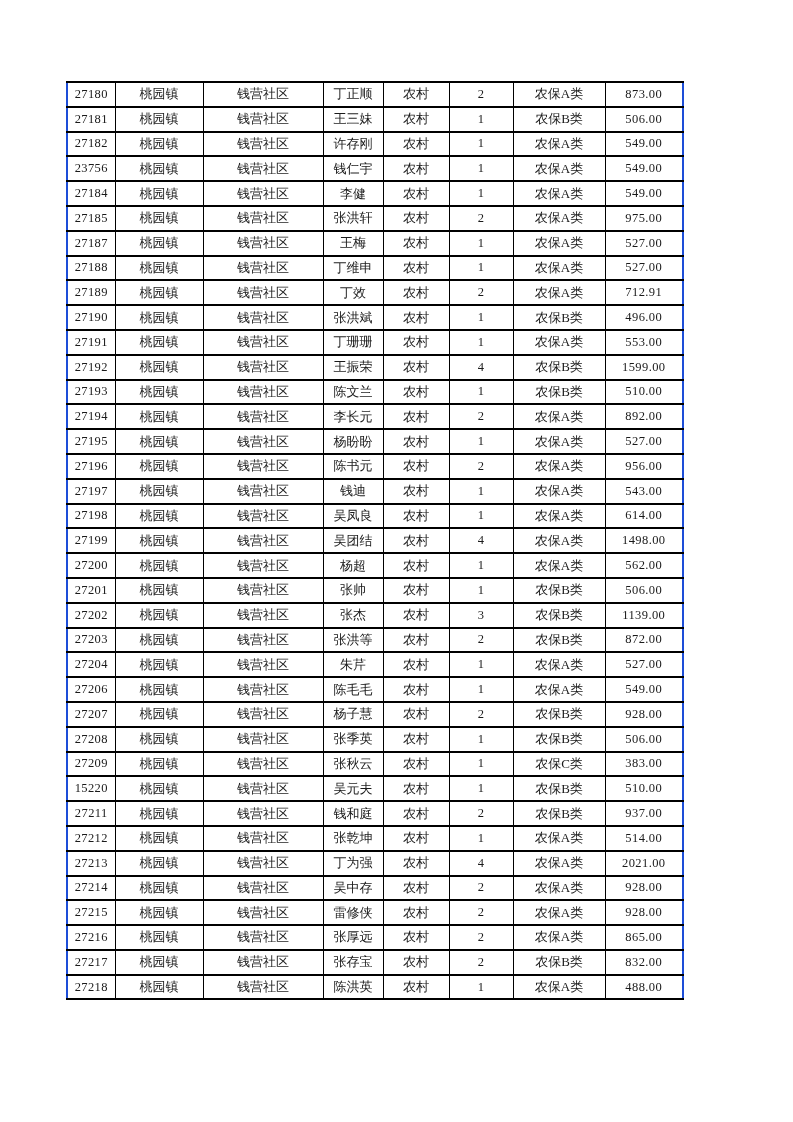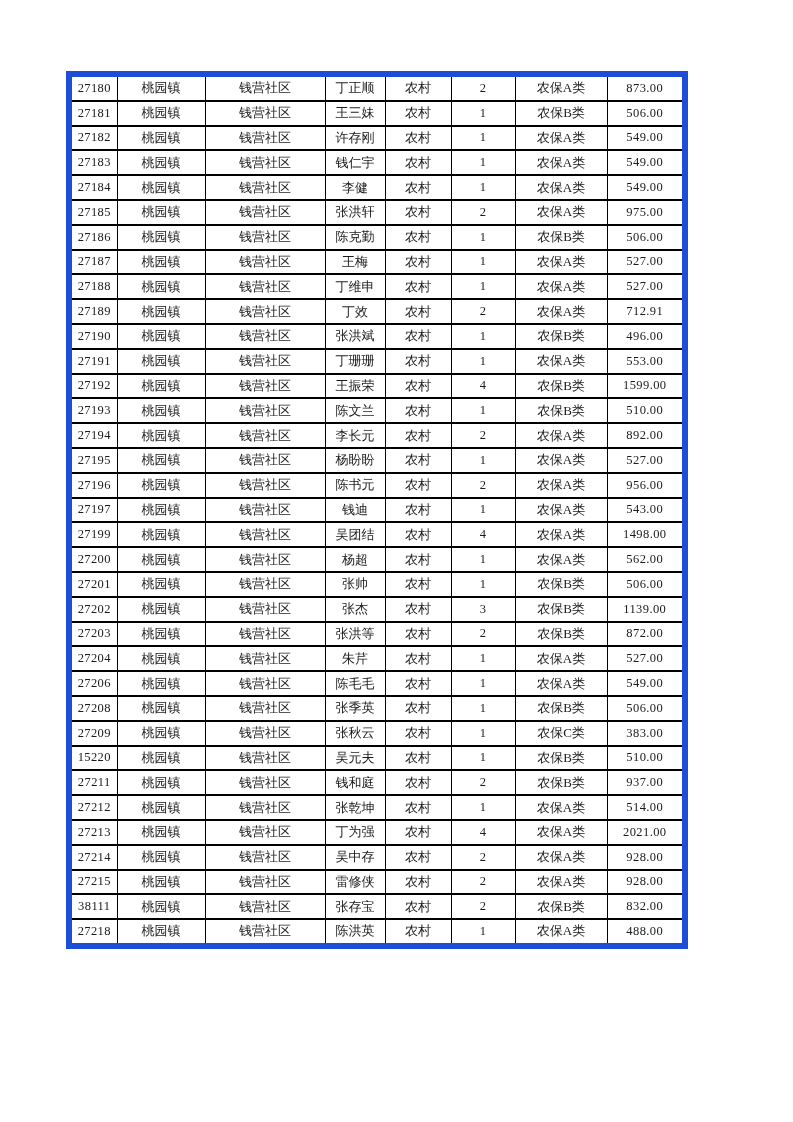--- a/index.html
+++ b/index.html
@@ -11,25 +11,25 @@
     position: relative;
     width: 793px;
     height: 1122px;
     background: #ffffff;
     overflow: hidden;
     font-family: "Liberation Serif", "DejaVu Serif", serif;
   }
   table.records {
     position: absolute;
     left: 66px;
-    top: 71px;
+    top: 81px;
     width: 617px;
     border-collapse: collapse;
     table-layout: fixed;
-    border: 6px solid #1d4ed8;
+    border: 2px solid #1d4ed8;
     padding-left: 34px;
   }
   table.records td {
     border: 1px solid #000000;
     border-top-width: 2px;
     border-bottom-width: 2px;
     height: 22.8px;
     padding: 0 2px;
     text-align: center;
     vertical-align: middle;
@@ -84,21 +84,21 @@
           <td class="num">27182</td>
           <td>桃园镇</td>
           <td>钱营社区</td>
           <td>许存刚</td>
           <td>农村</td>
           <td class="num">1</td>
           <td>农保A类</td>
           <td class="num">549.00</td>
         </tr>
         <tr>
-          <td class="num">27183</td>
+          <td class="num">23756</td>
           <td>桃园镇</td>
           <td>钱营社区</td>
           <td>钱仁宇</td>
           <td>农村</td>
           <td class="num">1</td>
           <td>农保A类</td>
           <td class="num">549.00</td>
         </tr>
         <tr>
           <td class="num">27184</td>
@@ -114,208 +114,218 @@
           <td class="num">27185</td>
           <td>桃园镇</td>
           <td>钱营社区</td>
           <td>张洪轩</td>
           <td>农村</td>
           <td class="num">2</td>
           <td>农保A类</td>
           <td class="num">975.00</td>
         </tr>
         <tr>
-          <td class="num">27186</td>
-          <td>桃园镇</td>
-          <td>钱营社区</td>
-          <td>陈克勤</td>
+          <td class="num">27187</td>
+          <td>桃园镇</td>
+          <td>钱营社区</td>
+          <td>王梅</td>
+          <td>农村</td>
+          <td class="num">1</td>
+          <td>农保A类</td>
+          <td class="num">527.00</td>
+        </tr>
+        <tr>
+          <td class="num">27188</td>
+          <td>桃园镇</td>
+          <td>钱营社区</td>
+          <td>丁维申</td>
+          <td>农村</td>
+          <td class="num">1</td>
+          <td>农保A类</td>
+          <td class="num">527.00</td>
+        </tr>
+        <tr>
+          <td class="num">27189</td>
+          <td>桃园镇</td>
+          <td>钱营社区</td>
+          <td>丁效</td>
+          <td>农村</td>
+          <td class="num">2</td>
+          <td>农保A类</td>
+          <td class="num">712.91</td>
+        </tr>
+        <tr>
+          <td class="num">27190</td>
+          <td>桃园镇</td>
+          <td>钱营社区</td>
+          <td>张洪斌</td>
+          <td>农村</td>
+          <td class="num">1</td>
+          <td>农保B类</td>
+          <td class="num">496.00</td>
+        </tr>
+        <tr>
+          <td class="num">27191</td>
+          <td>桃园镇</td>
+          <td>钱营社区</td>
+          <td>丁珊珊</td>
+          <td>农村</td>
+          <td class="num">1</td>
+          <td>农保A类</td>
+          <td class="num">553.00</td>
+        </tr>
+        <tr>
+          <td class="num">27192</td>
+          <td>桃园镇</td>
+          <td>钱营社区</td>
+          <td>王振荣</td>
+          <td>农村</td>
+          <td class="num">4</td>
+          <td>农保B类</td>
+          <td class="num">1599.00</td>
+        </tr>
+        <tr>
+          <td class="num">27193</td>
+          <td>桃园镇</td>
+          <td>钱营社区</td>
+          <td>陈文兰</td>
+          <td>农村</td>
+          <td class="num">1</td>
+          <td>农保B类</td>
+          <td class="num">510.00</td>
+        </tr>
+        <tr>
+          <td class="num">27194</td>
+          <td>桃园镇</td>
+          <td>钱营社区</td>
+          <td>李长元</td>
+          <td>农村</td>
+          <td class="num">2</td>
+          <td>农保A类</td>
+          <td class="num">892.00</td>
+        </tr>
+        <tr>
+          <td class="num">27195</td>
+          <td>桃园镇</td>
+          <td>钱营社区</td>
+          <td>杨盼盼</td>
+          <td>农村</td>
+          <td class="num">1</td>
+          <td>农保A类</td>
+          <td class="num">527.00</td>
+        </tr>
+        <tr>
+          <td class="num">27196</td>
+          <td>桃园镇</td>
+          <td>钱营社区</td>
+          <td>陈书元</td>
+          <td>农村</td>
+          <td class="num">2</td>
+          <td>农保A类</td>
+          <td class="num">956.00</td>
+        </tr>
+        <tr>
+          <td class="num">27197</td>
+          <td>桃园镇</td>
+          <td>钱营社区</td>
+          <td>钱迪</td>
+          <td>农村</td>
+          <td class="num">1</td>
+          <td>农保A类</td>
+          <td class="num">543.00</td>
+        </tr>
+        <tr>
+          <td class="num">27198</td>
+          <td>桃园镇</td>
+          <td>钱营社区</td>
+          <td>吴凤良</td>
+          <td>农村</td>
+          <td class="num">1</td>
+          <td>农保A类</td>
+          <td class="num">614.00</td>
+        </tr>
+        <tr>
+          <td class="num">27199</td>
+          <td>桃园镇</td>
+          <td>钱营社区</td>
+          <td>吴团结</td>
+          <td>农村</td>
+          <td class="num">4</td>
+          <td>农保A类</td>
+          <td class="num">1498.00</td>
+        </tr>
+        <tr>
+          <td class="num">27200</td>
+          <td>桃园镇</td>
+          <td>钱营社区</td>
+          <td>杨超</td>
+          <td>农村</td>
+          <td class="num">1</td>
+          <td>农保A类</td>
+          <td class="num">562.00</td>
+        </tr>
+        <tr>
+          <td class="num">27201</td>
+          <td>桃园镇</td>
+          <td>钱营社区</td>
+          <td>张帅</td>
           <td>农村</td>
           <td class="num">1</td>
           <td>农保B类</td>
           <td class="num">506.00</td>
         </tr>
         <tr>
-          <td class="num">27187</td>
-          <td>桃园镇</td>
-          <td>钱营社区</td>
-          <td>王梅</td>
+          <td class="num">27202</td>
+          <td>桃园镇</td>
+          <td>钱营社区</td>
+          <td>张杰</td>
+          <td>农村</td>
+          <td class="num">3</td>
+          <td>农保B类</td>
+          <td class="num">1139.00</td>
+        </tr>
+        <tr>
+          <td class="num">27203</td>
+          <td>桃园镇</td>
+          <td>钱营社区</td>
+          <td>张洪等</td>
+          <td>农村</td>
+          <td class="num">2</td>
+          <td>农保B类</td>
+          <td class="num">872.00</td>
+        </tr>
+        <tr>
+          <td class="num">27204</td>
+          <td>桃园镇</td>
+          <td>钱营社区</td>
+          <td>朱芹</td>
           <td>农村</td>
           <td class="num">1</td>
           <td>农保A类</td>
           <td class="num">527.00</td>
         </tr>
         <tr>
-          <td class="num">27188</td>
-          <td>桃园镇</td>
-          <td>钱营社区</td>
-          <td>丁维申</td>
-          <td>农村</td>
-          <td class="num">1</td>
-          <td>农保A类</td>
-          <td class="num">527.00</td>
-        </tr>
-        <tr>
-          <td class="num">27189</td>
-          <td>桃园镇</td>
-          <td>钱营社区</td>
-          <td>丁效</td>
-          <td>农村</td>
-          <td class="num">2</td>
-          <td>农保A类</td>
-          <td class="num">712.91</td>
-        </tr>
-        <tr>
-          <td class="num">27190</td>
-          <td>桃园镇</td>
-          <td>钱营社区</td>
-          <td>张洪斌</td>
-          <td>农村</td>
-          <td class="num">1</td>
-          <td>农保B类</td>
-          <td class="num">496.00</td>
-        </tr>
-        <tr>
-          <td class="num">27191</td>
-          <td>桃园镇</td>
-          <td>钱营社区</td>
-          <td>丁珊珊</td>
-          <td>农村</td>
-          <td class="num">1</td>
-          <td>农保A类</td>
-          <td class="num">553.00</td>
-        </tr>
-        <tr>
-          <td class="num">27192</td>
-          <td>桃园镇</td>
-          <td>钱营社区</td>
-          <td>王振荣</td>
-          <td>农村</td>
-          <td class="num">4</td>
-          <td>农保B类</td>
-          <td class="num">1599.00</td>
-        </tr>
-        <tr>
-          <td class="num">27193</td>
-          <td>桃园镇</td>
-          <td>钱营社区</td>
-          <td>陈文兰</td>
-          <td>农村</td>
-          <td class="num">1</td>
-          <td>农保B类</td>
-          <td class="num">510.00</td>
-        </tr>
-        <tr>
-          <td class="num">27194</td>
-          <td>桃园镇</td>
-          <td>钱营社区</td>
-          <td>李长元</td>
-          <td>农村</td>
-          <td class="num">2</td>
-          <td>农保A类</td>
-          <td class="num">892.00</td>
-        </tr>
-        <tr>
-          <td class="num">27195</td>
-          <td>桃园镇</td>
-          <td>钱营社区</td>
-          <td>杨盼盼</td>
-          <td>农村</td>
-          <td class="num">1</td>
-          <td>农保A类</td>
-          <td class="num">527.00</td>
-        </tr>
-        <tr>
-          <td class="num">27196</td>
-          <td>桃园镇</td>
-          <td>钱营社区</td>
-          <td>陈书元</td>
-          <td>农村</td>
-          <td class="num">2</td>
-          <td>农保A类</td>
-          <td class="num">956.00</td>
-        </tr>
-        <tr>
-          <td class="num">27197</td>
-          <td>桃园镇</td>
-          <td>钱营社区</td>
-          <td>钱迪</td>
-          <td>农村</td>
-          <td class="num">1</td>
-          <td>农保A类</td>
-          <td class="num">543.00</td>
-        </tr>
-        <tr>
-          <td class="num">27199</td>
-          <td>桃园镇</td>
-          <td>钱营社区</td>
-          <td>吴团结</td>
-          <td>农村</td>
-          <td class="num">4</td>
-          <td>农保A类</td>
-          <td class="num">1498.00</td>
-        </tr>
-        <tr>
-          <td class="num">27200</td>
-          <td>桃园镇</td>
-          <td>钱营社区</td>
-          <td>杨超</td>
-          <td>农村</td>
-          <td class="num">1</td>
-          <td>农保A类</td>
-          <td class="num">562.00</td>
-        </tr>
-        <tr>
-          <td class="num">27201</td>
-          <td>桃园镇</td>
-          <td>钱营社区</td>
-          <td>张帅</td>
-          <td>农村</td>
-          <td class="num">1</td>
-          <td>农保B类</td>
-          <td class="num">506.00</td>
-        </tr>
-        <tr>
-          <td class="num">27202</td>
-          <td>桃园镇</td>
-          <td>钱营社区</td>
-          <td>张杰</td>
-          <td>农村</td>
-          <td class="num">3</td>
-          <td>农保B类</td>
-          <td class="num">1139.00</td>
-        </tr>
-        <tr>
-          <td class="num">27203</td>
-          <td>桃园镇</td>
-          <td>钱营社区</td>
-          <td>张洪等</td>
-          <td>农村</td>
-          <td class="num">2</td>
-          <td>农保B类</td>
-          <td class="num">872.00</td>
-        </tr>
-        <tr>
-          <td class="num">27204</td>
-          <td>桃园镇</td>
-          <td>钱营社区</td>
-          <td>朱芹</td>
-          <td>农村</td>
-          <td class="num">1</td>
-          <td>农保A类</td>
-          <td class="num">527.00</td>
-        </tr>
-        <tr>
           <td class="num">27206</td>
           <td>桃园镇</td>
           <td>钱营社区</td>
           <td>陈毛毛</td>
           <td>农村</td>
           <td class="num">1</td>
           <td>农保A类</td>
           <td class="num">549.00</td>
+        </tr>
+        <tr>
+          <td class="num">27207</td>
+          <td>桃园镇</td>
+          <td>钱营社区</td>
+          <td>杨子慧</td>
+          <td>农村</td>
+          <td class="num">2</td>
+          <td>农保B类</td>
+          <td class="num">928.00</td>
         </tr>
         <tr>
           <td class="num">27208</td>
           <td>桃园镇</td>
           <td>钱营社区</td>
           <td>张季英</td>
           <td>农村</td>
           <td class="num">1</td>
           <td>农保B类</td>
           <td class="num">506.00</td>
@@ -384,21 +394,31 @@
           <td class="num">27215</td>
           <td>桃园镇</td>
           <td>钱营社区</td>
           <td>雷修侠</td>
           <td>农村</td>
           <td class="num">2</td>
           <td>农保A类</td>
           <td class="num">928.00</td>
         </tr>
         <tr>
-          <td class="num">38111</td>
+          <td class="num">27216</td>
+          <td>桃园镇</td>
+          <td>钱营社区</td>
+          <td>张厚远</td>
+          <td>农村</td>
+          <td class="num">2</td>
+          <td>农保A类</td>
+          <td class="num">865.00</td>
+        </tr>
+        <tr>
+          <td class="num">27217</td>
           <td>桃园镇</td>
           <td>钱营社区</td>
           <td>张存宝</td>
           <td>农村</td>
           <td class="num">2</td>
           <td>农保B类</td>
           <td class="num">832.00</td>
         </tr>
         <tr>
           <td class="num">27218</td>

